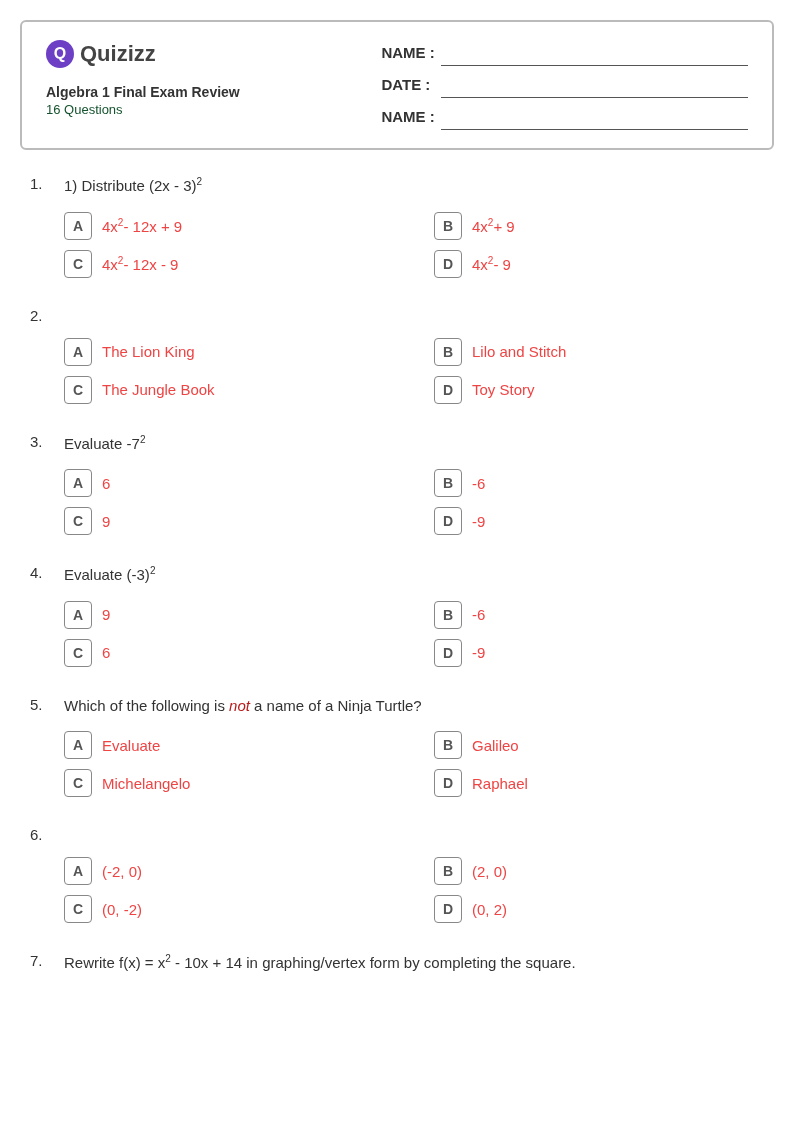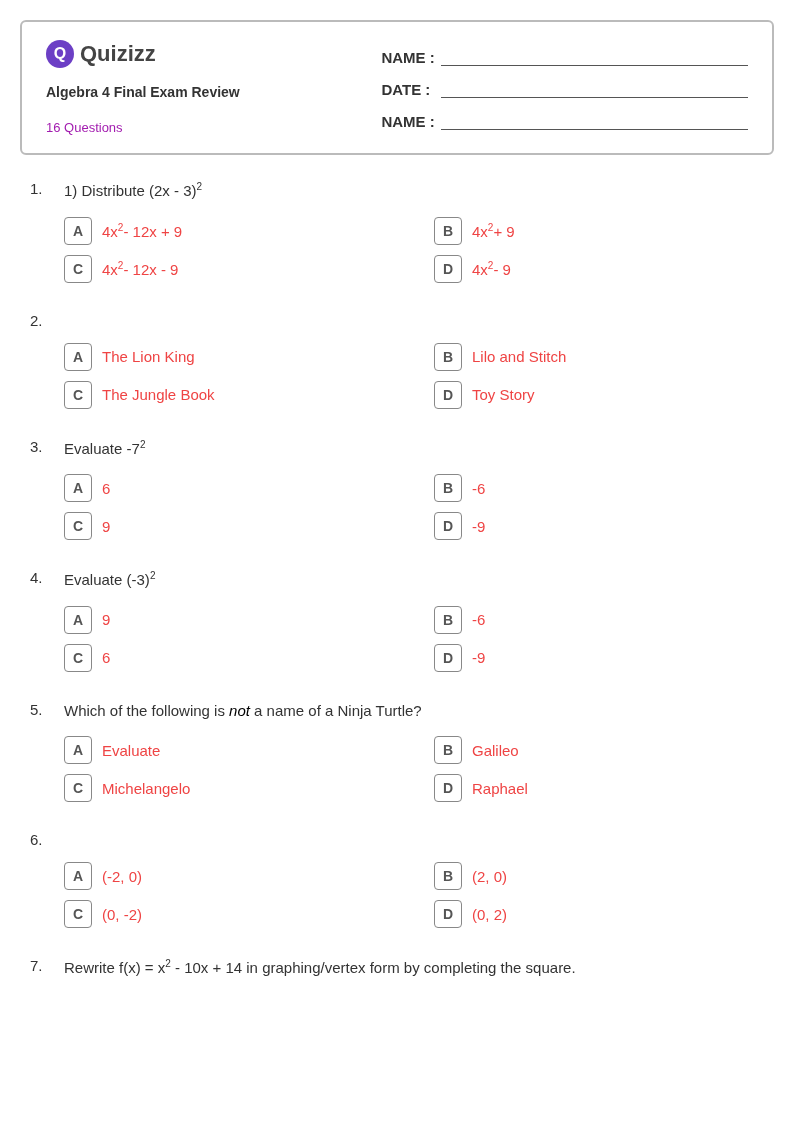--- a/index.html
+++ b/index.html
@@ -49,33 +49,33 @@
       font-weight: bold;
       margin-right: 2px;
     }
     .exam-title {
       font-size: 14px;
       font-weight: bold;
       color: #333;
     }
     .exam-subtitle {
       font-size: 13px;
-      color: #a21caf;
-      margin-top: 20px;
+      color: #14532d;
+      margin-top: 2px;
     }
     .fields-section {
       flex: 1.2;
       display: flex;
       flex-direction: column;
       gap: 10px;
       padding-top: 4px;
     }
     .field-row {
       display: flex;
-      align-items: flex-end;
+      align-items: flex-start;
       gap: 0;
     }
     .field-label {
       font-size: 15px;
       font-weight: bold;
       min-width: 60px;
       color: #333;
     }
     .field-line {
       flex: 1;
@@ -99,21 +99,21 @@
       color: #333;
       min-width: 24px;
       padding-top: 1px;
     }
     .question-text {
       font-size: 15px;
       color: #333;
       line-height: 1.5;
     }
     .not-highlight {
-      color: #000000;
+      color: #b91c1c;
       font-style: italic;
     }
     .answers-grid {
       display: grid;
       grid-template-columns: 1fr 1fr;
       gap: 10px 40px;
       margin-left: 34px;
     }
     .answer-item {
       display: flex;
@@ -143,21 +143,21 @@
   </style>
 </head>
 <body>
 
 <div class="exam-container">
   <div class="logo-section">
     <div class="quizizz-logo">
       <span class="q-icon">Q</span>
       <span>Quizizz</span>
     </div>
-    <div class="exam-title">Algebra 4 Final Exam Review</div>
+    <div class="exam-title">Algebra 1 Final Exam Review</div>
     <div class="exam-subtitle">16 Questions</div>
   </div>
   <div class="fields-section">
     <div class="field-row">
       <span class="field-label">NAME :</span>
       <div class="field-line"></div>
     </div>
     <div class="field-row">
       <span class="field-label">DATE :</span>
       <div class="field-line"></div>

